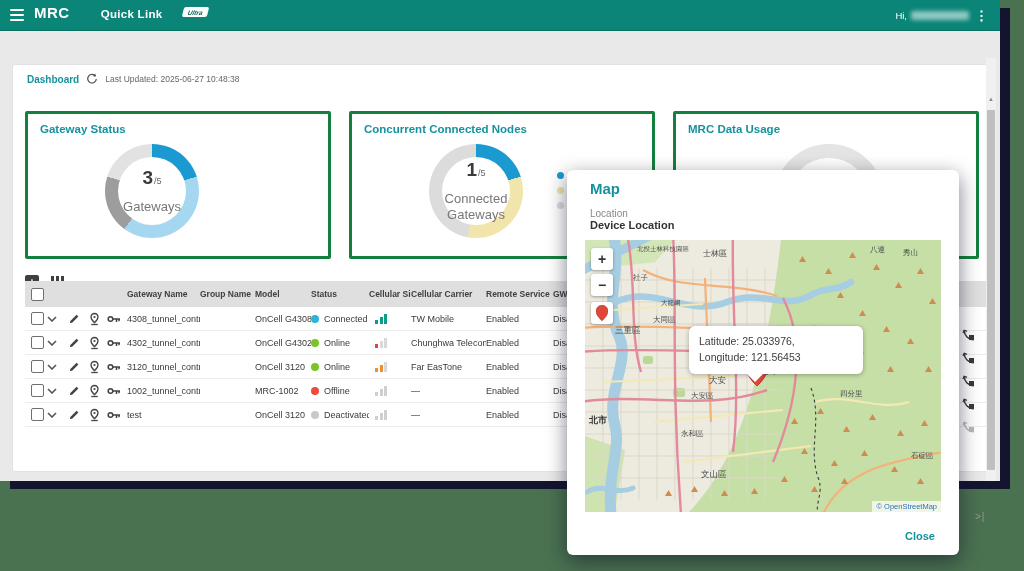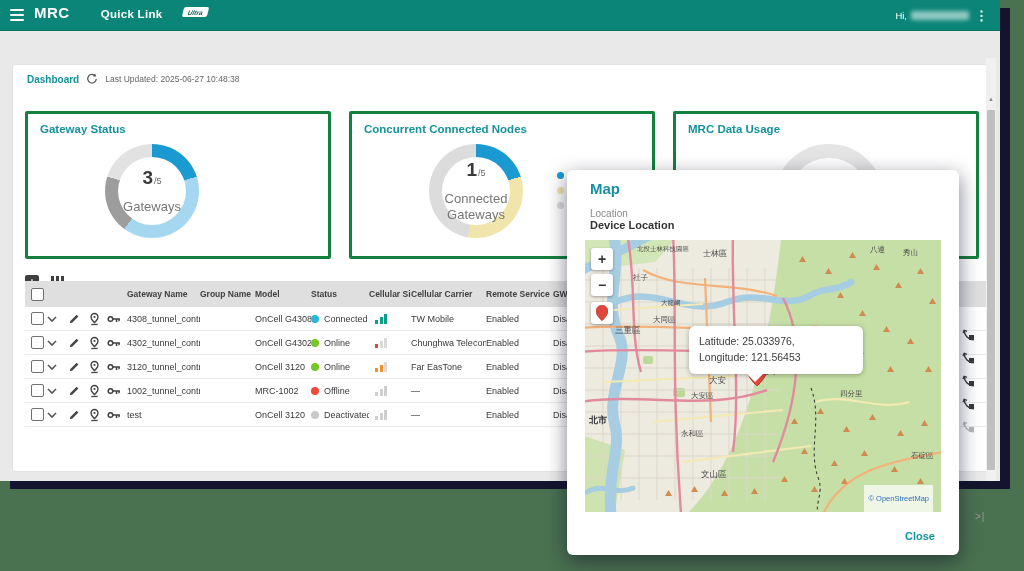--- a/index.html
+++ b/index.html
@@ -90,22 +90,22 @@
   .map-labels{position:absolute;left:0;top:0;width:100%;height:100%;pointer-events:none;}
   .mlabel{position:absolute;color:#4a4a4a;white-space:nowrap;line-height:1;}
   .mlabel.mb{font-weight:700;color:#333;}
   .mctl{position:absolute;left:6px;width:22px;height:22px;background:#fff;border-radius:3px;z-index:6;
         box-shadow:0 1px 3px rgba(0,0,0,.35);display:flex;align-items:center;justify-content:center;
         font-size:14px;font-weight:700;color:#333;cursor:pointer;}
   .marker{position:absolute;z-index:7;}
   .tooltip{position:absolute;left:104px;top:86px;width:154px;background:#fff;border-radius:6px;z-index:8;
            padding:8px 10px;font-size:10.5px;color:#3c3c3c;line-height:1.5;box-shadow:0 1px 5px rgba(0,0,0,.3);}
   .tooltip::after{content:"";position:absolute;left:58px;bottom:-8px;border:8px solid transparent;border-top-color:#fff;border-bottom:none;}
-  .attribution{position:absolute;right:8px;bottom:0;background:rgba(255,255,255,.72);color:#2f6fba;
-               font-size:7.5px;padding:9px 4px;z-index:9;margin-left:16px;}
+  .attribution{position:absolute;right:0;bottom:0;background:rgba(255,255,255,.72);color:#2f6fba;
+               font-size:7.5px;padding:1px 4px;z-index:9;margin-left:16px;}
   .close-btn{position:absolute;right:24px;bottom:13px;font-size:11px;font-weight:700;color:#12929c;cursor:pointer;}
 </style>
 </head>
 <body>
 
 <div class="stage">
   <div class="window">
 
     <div class="appbar">
       <div class="hamburger">

